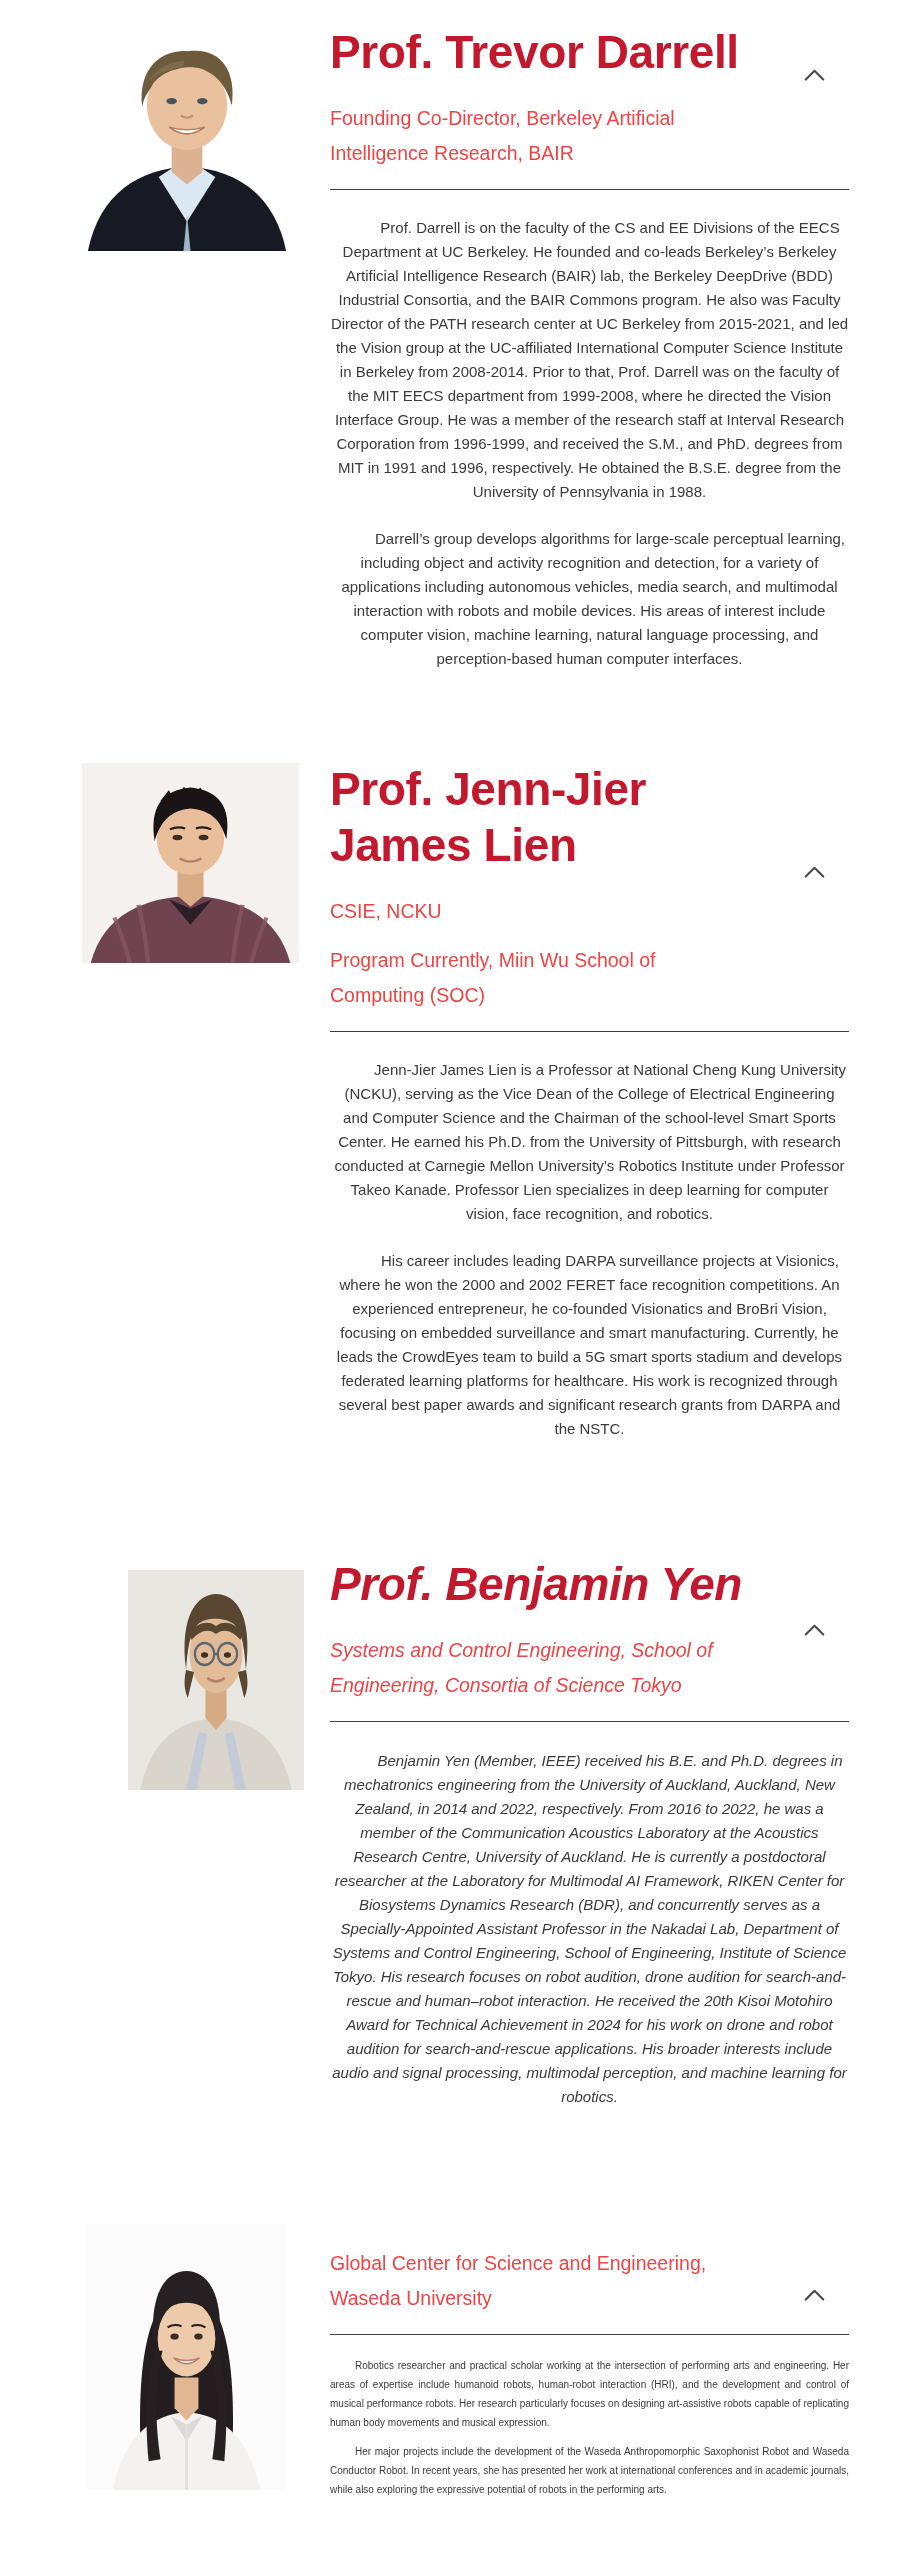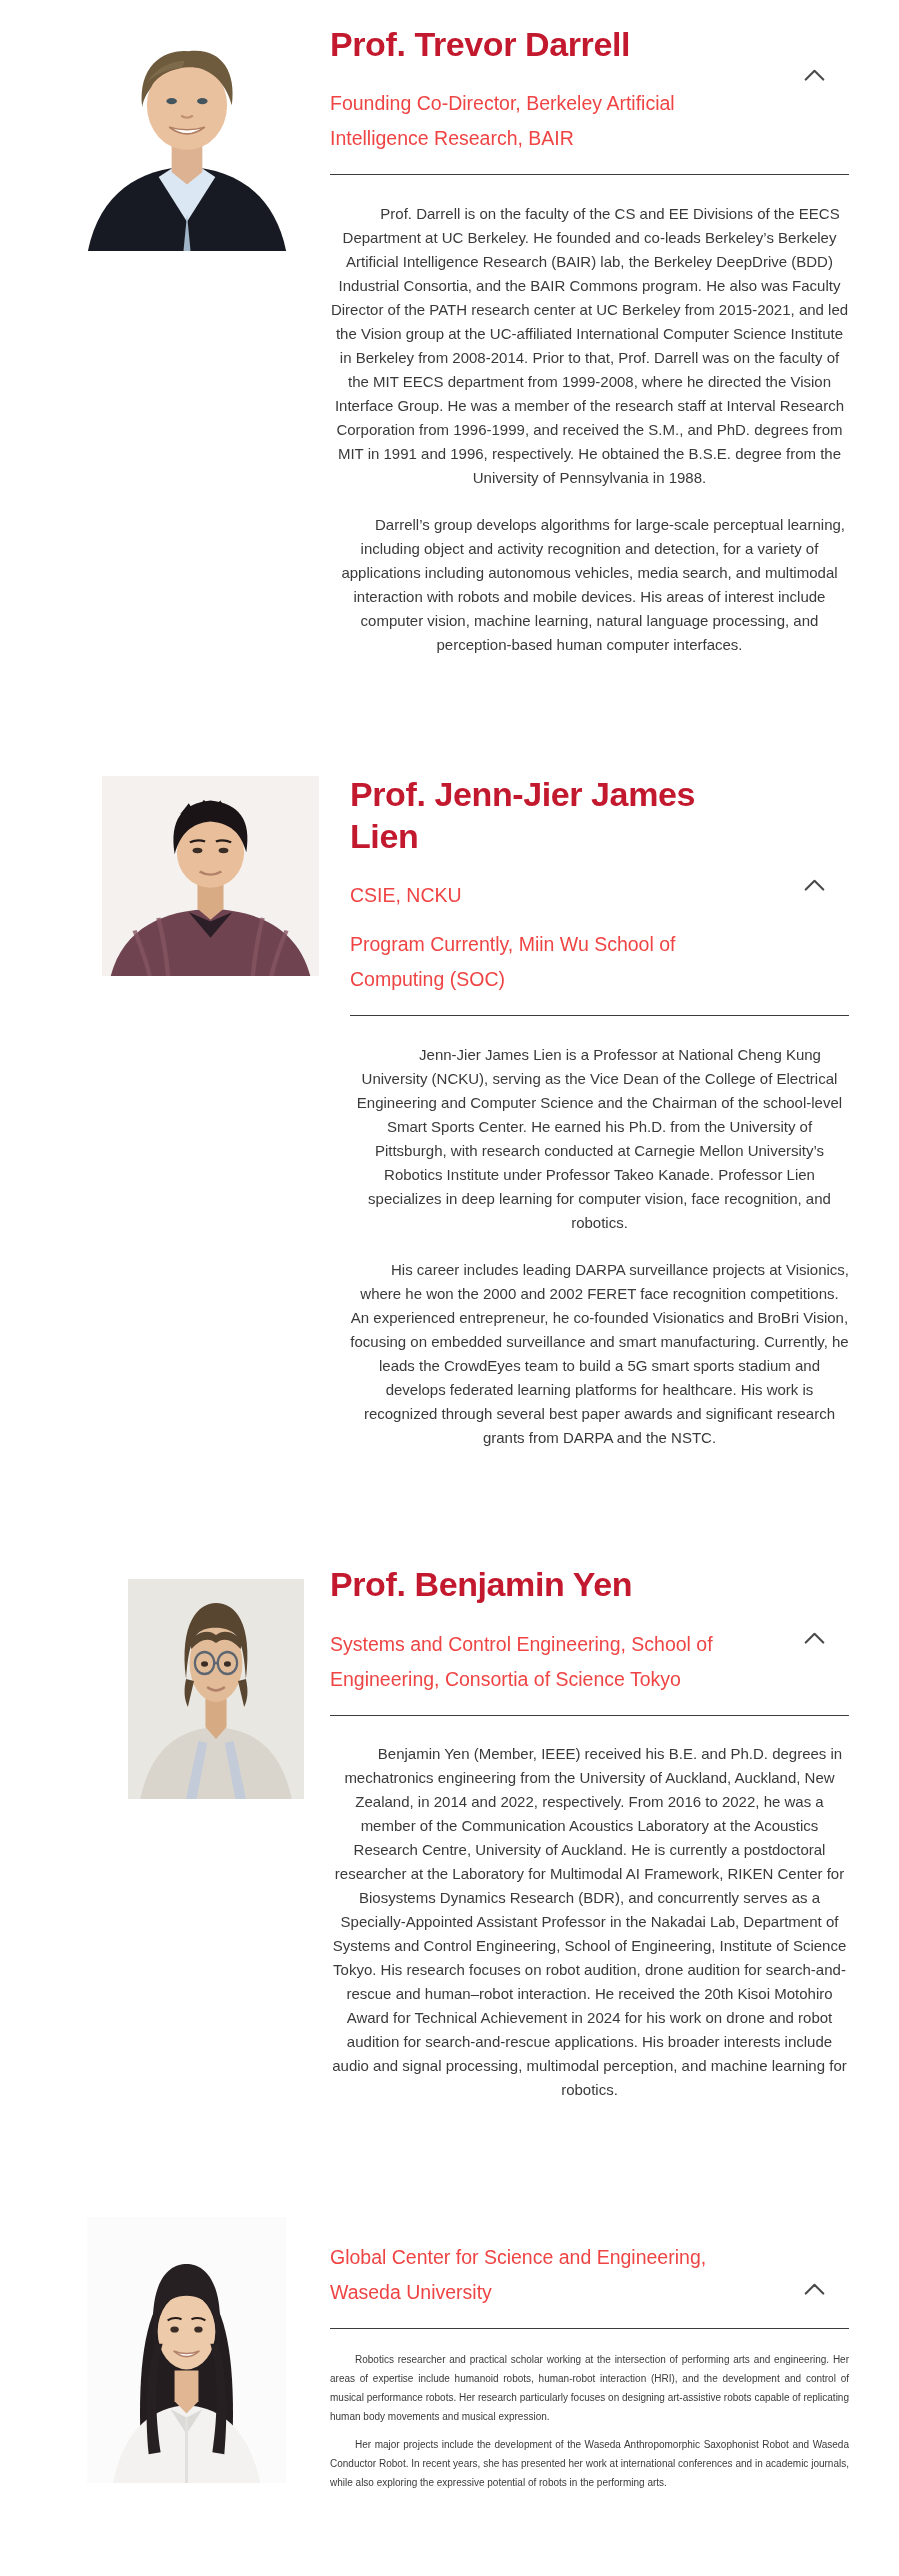--- a/index.html
+++ b/index.html
@@ -19,37 +19,37 @@
     overflow-x:hidden;
   }
   .page{width:900px;min-height:2576px;background:var(--page-background);}
   .profile{
     display:grid;
     grid-template-columns:330px 1fr;
     padding-right:51px;
     position:relative;
   }
   .profile.s1{margin-top:22px;}
-  .profile.s2{margin-top:116px;padding-left:20px;}
-  .profile.s3{margin-top:113px;}
+  .profile.s2{margin-top:88px;}
+  .profile.s3{margin-top:113px;font-style:italic;}
   .profile.s4{margin-top:115px;}
 
   .photo-col{width:330px;}
   .photo{overflow:hidden;}
   .photo svg{display:block;width:100%;height:100%;}
   .s1 .photo{width:236px;height:229px;margin-left:69px;margin-top:0;}
   .s2 .photo{width:217px;height:200px;margin-left:82px;margin-top:3.5px;}
   .s3 .photo{width:176px;height:220px;margin-left:128px;margin-top:16px;}
   .s4 .photo{width:199px;height:266px;margin-left:87px;margin-top:0;}
 
   .info-col{position:relative;padding-top:1.8px;}
   h2.name{
     margin:0;
     max-width:417px;
-    font-size:34px;
+    font-size:46px;
     line-height:1.22;
     font-weight:bold;
     letter-spacing:-0.4px;
     color:var(--accent-color);
   }
   .affiliations{margin-top:21px;}
   .affiliation{
     margin:0;
     max-width:408px;
     font-size:19.5px;

